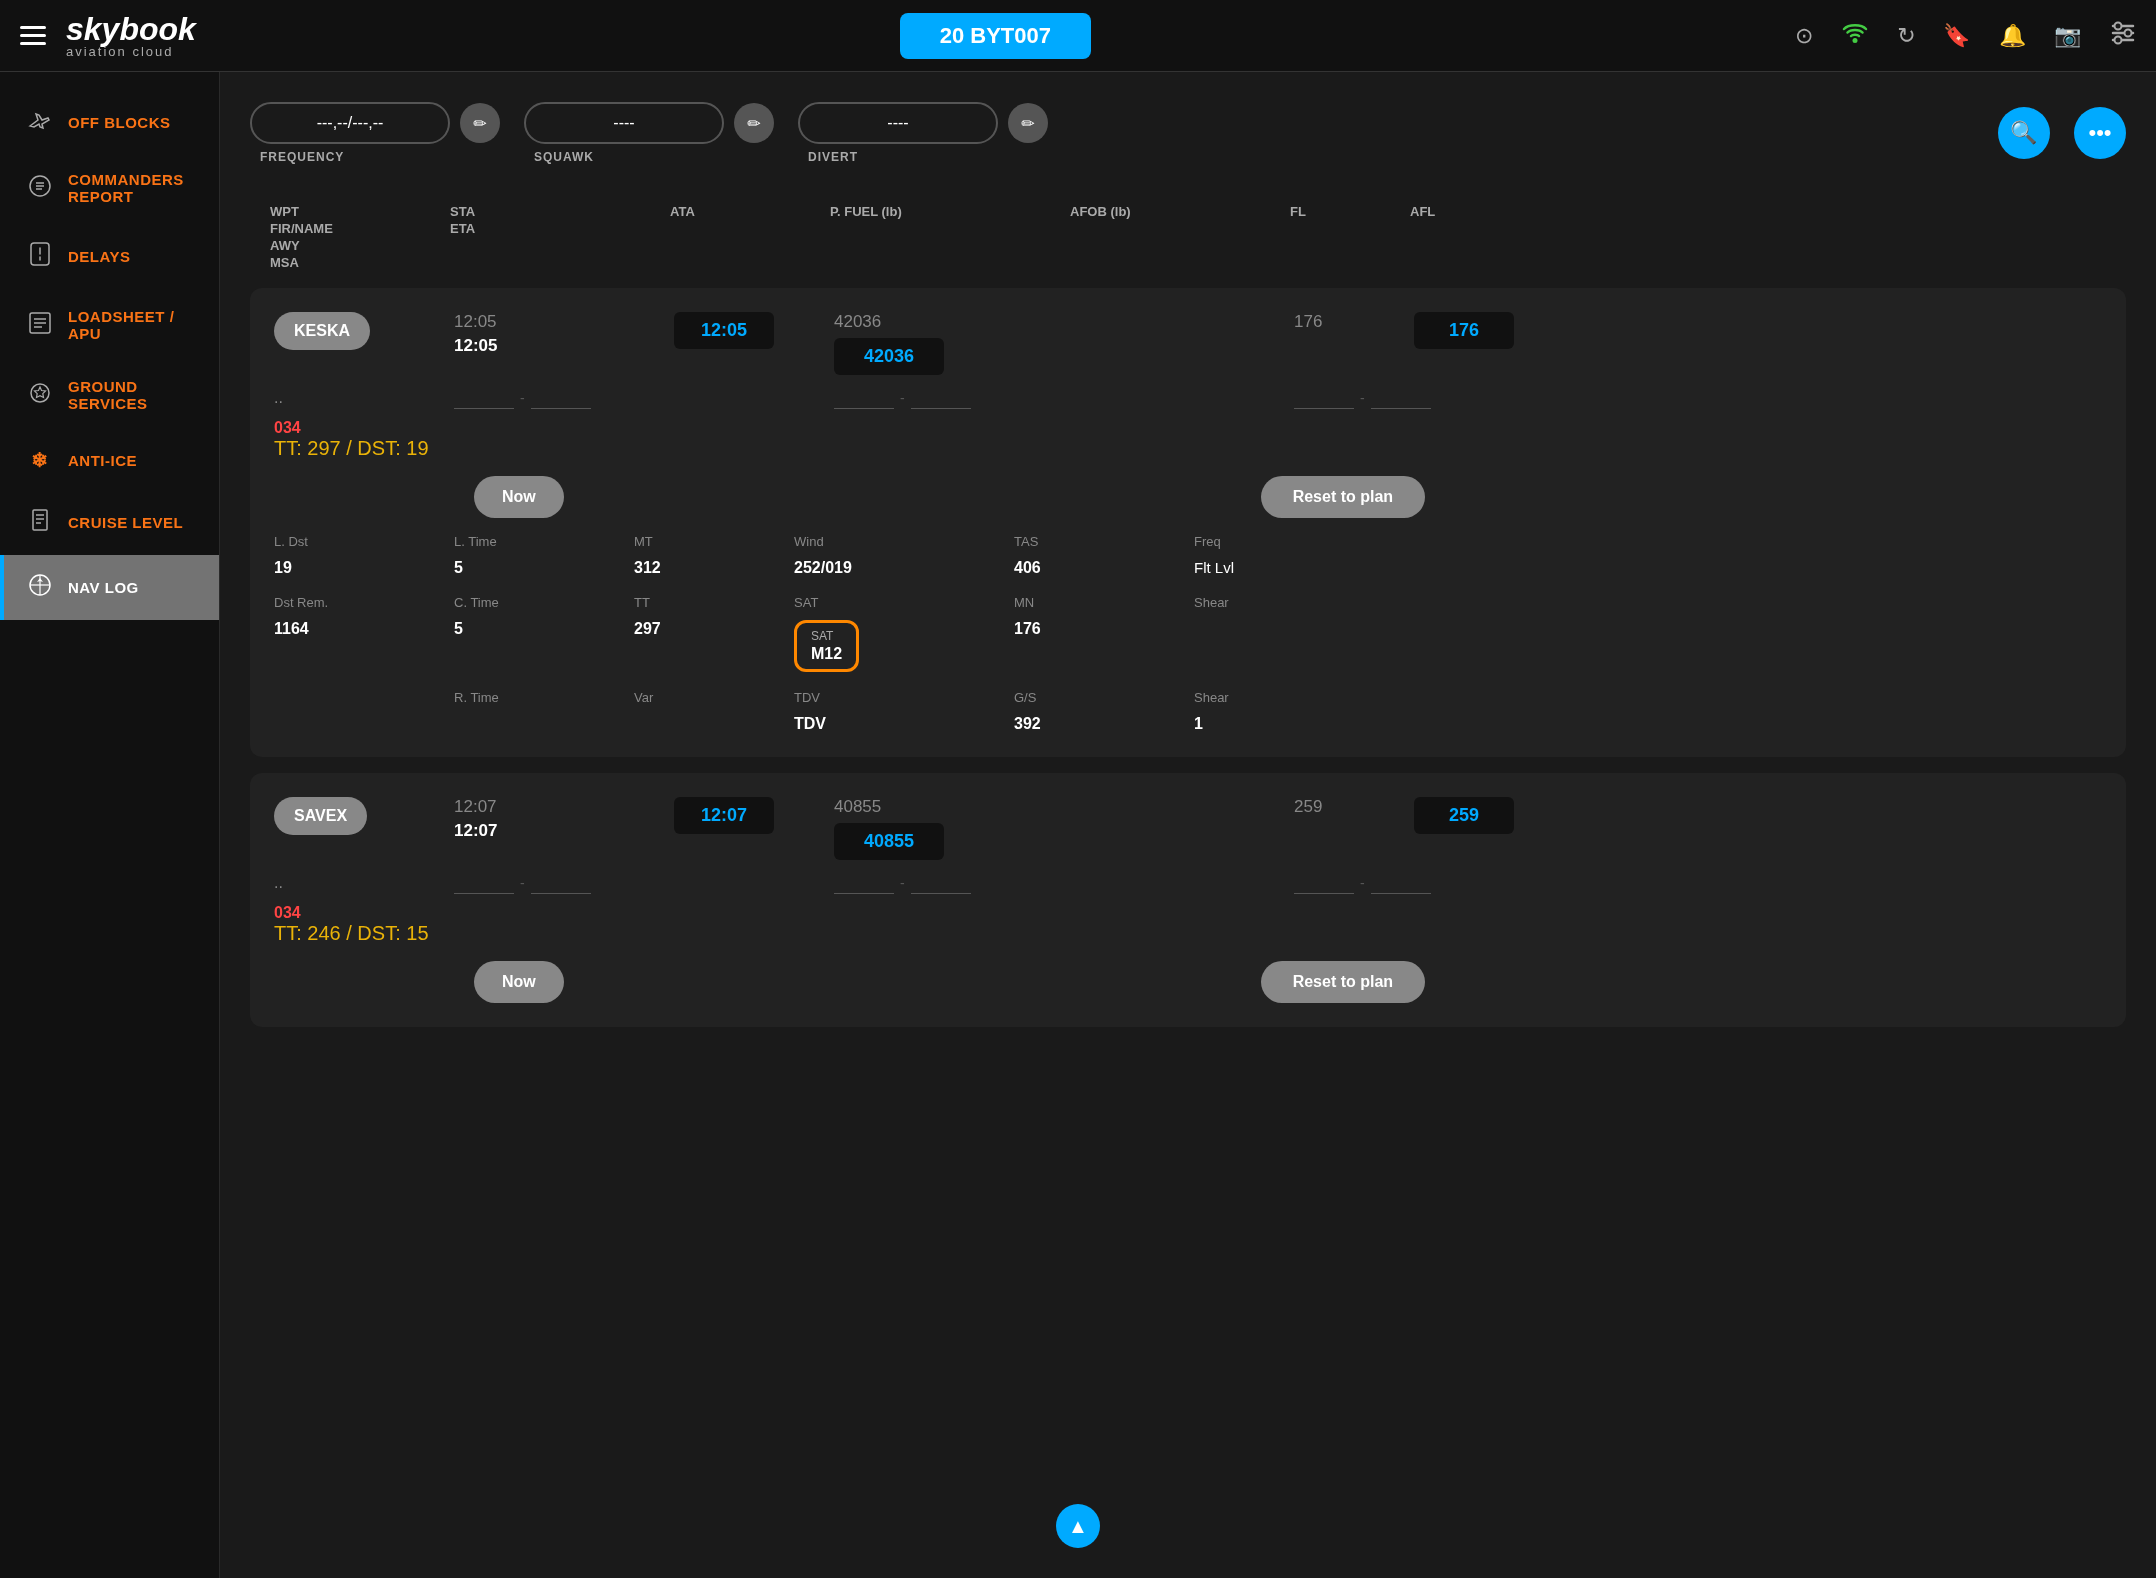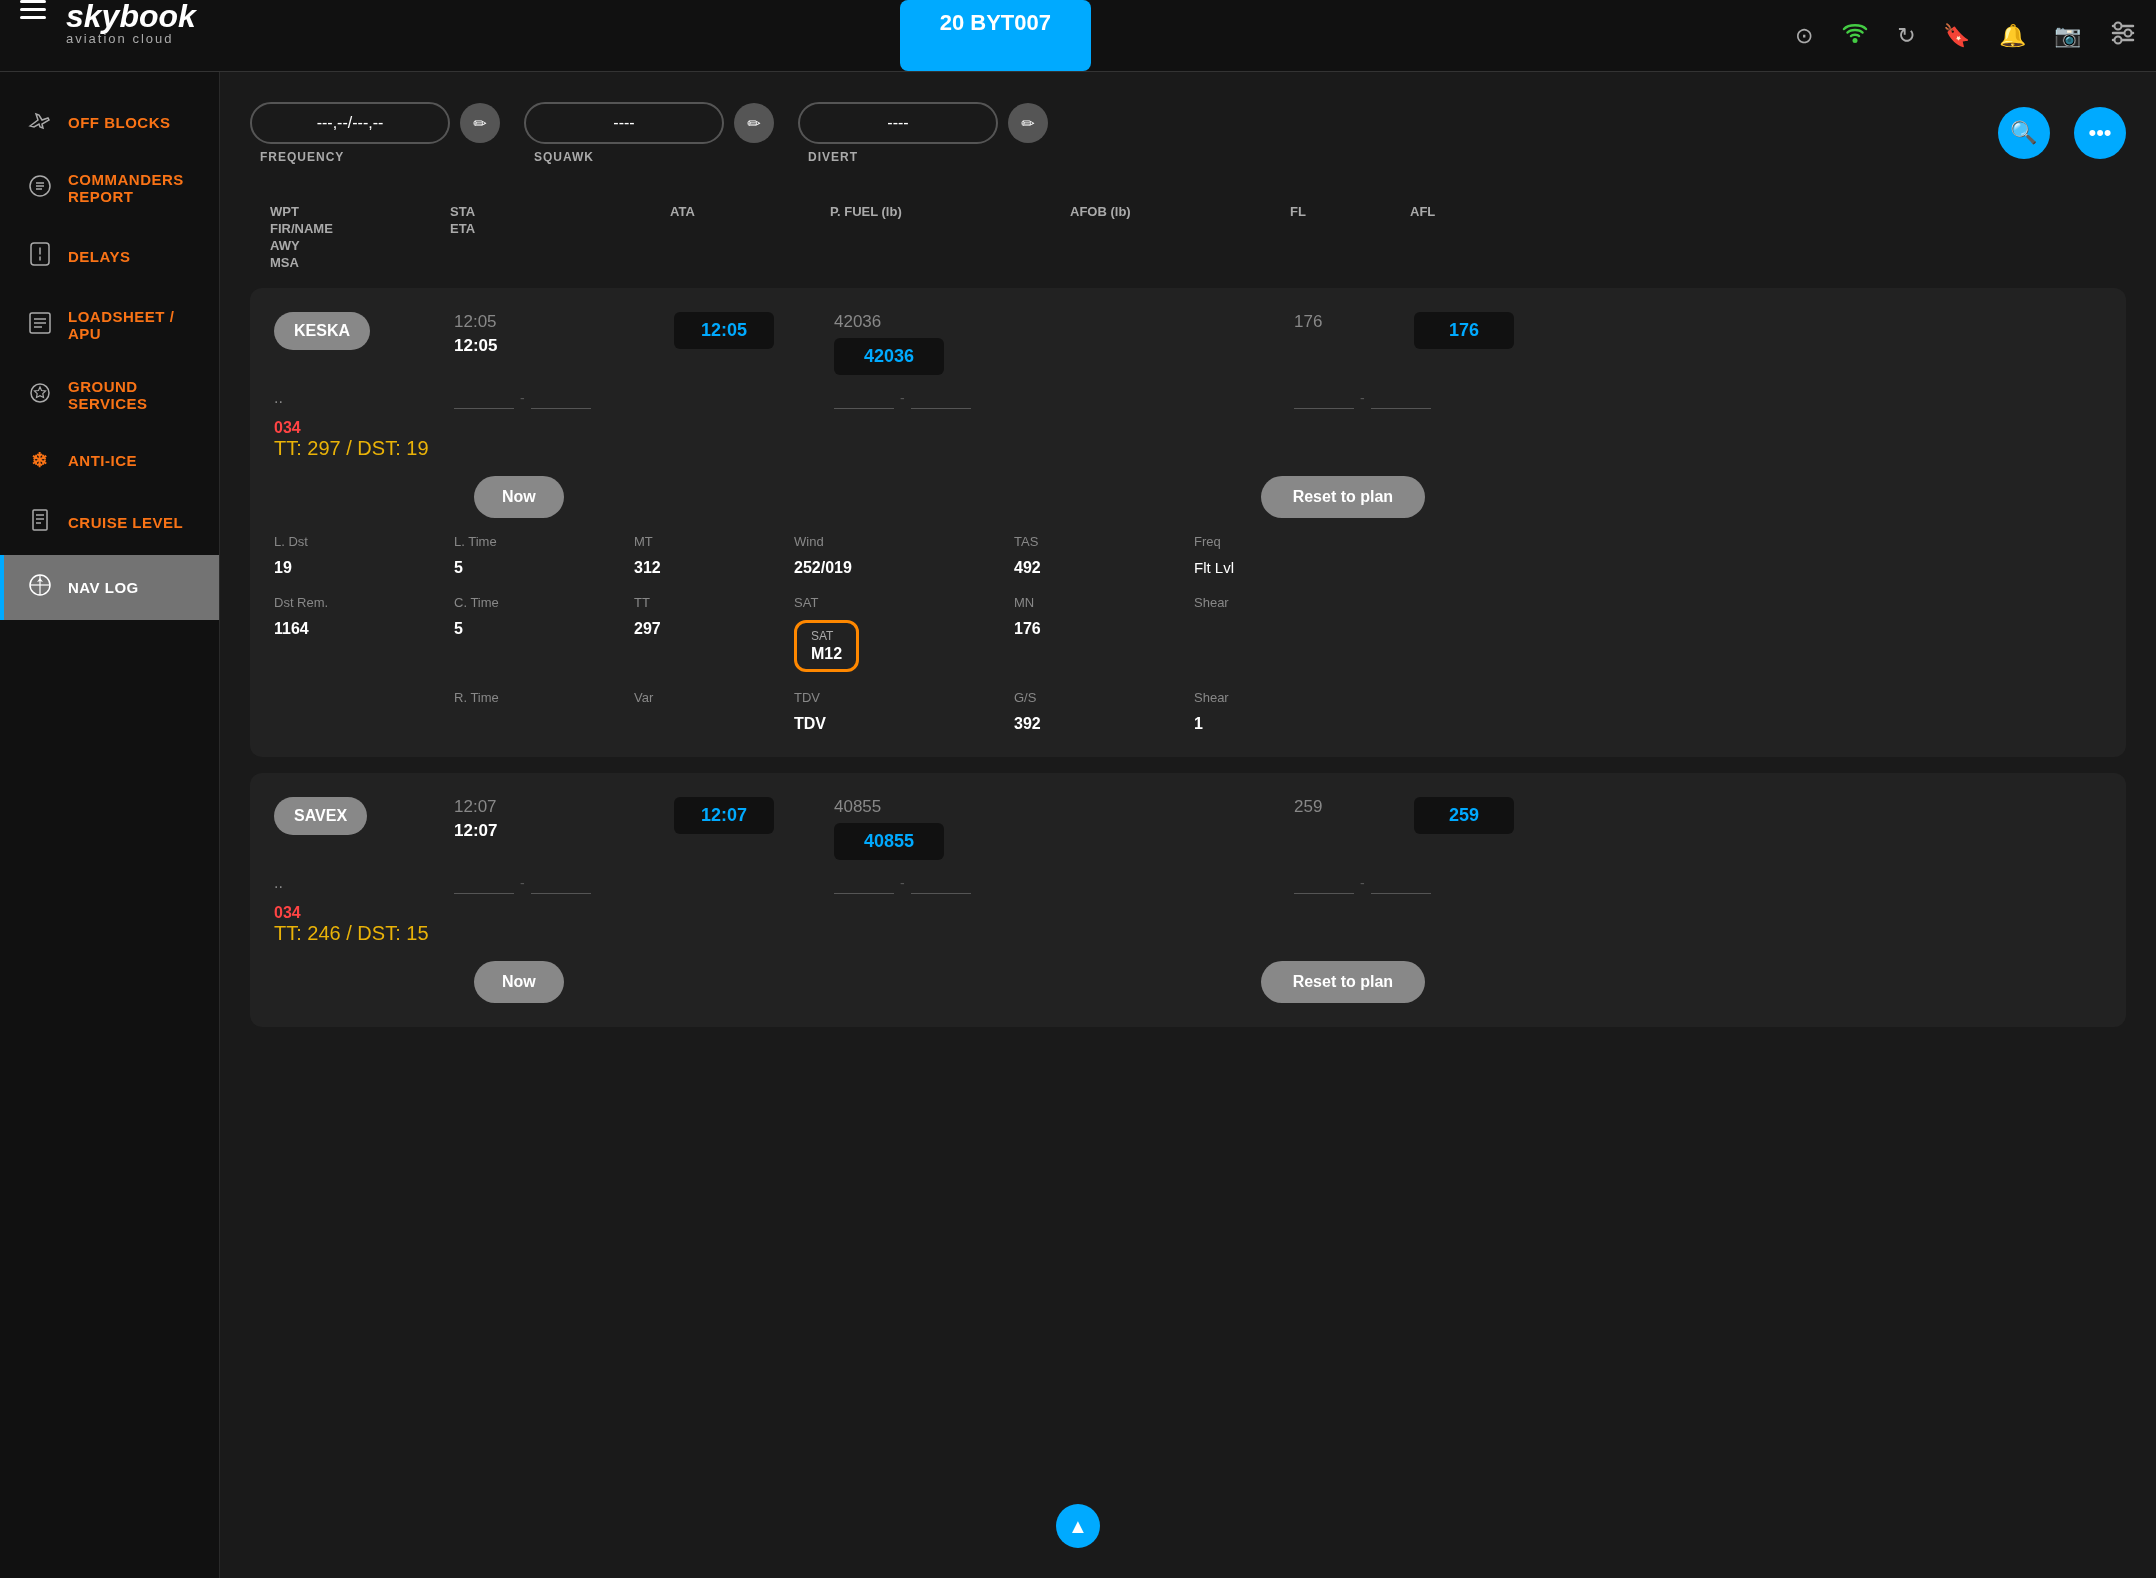--- a/index.html
+++ b/index.html
@@ -11,20 +11,21 @@
       width: 2156px;
       height: 1578px;
       overflow: hidden;
     }
 
     
     .top-header {
       background: #111111;
       height: 72px;
       display: flex;
+      align-items: center;
       padding: 0 20px;
       gap: 20px;
       border-bottom: 1px solid #333;
     }
     .menu-icon {
       display: flex; flex-direction: column; gap: 5px; cursor: pointer;
     }
     .menu-icon span { display: block; width: 26px; height: 3px; background: #fff; border-radius: 2px; }
     .logo {
       display: flex; flex-direction: column; line-height: 1;
@@ -542,21 +543,21 @@
         <span class="stat-label">Wind</span>
         <span class="stat-label">TAS</span>
         <span class="stat-label">Freq</span>
       </div>
 
       <div style="display:grid; grid-template-columns: 180px 180px 160px 220px 180px 140px; gap:0; margin-bottom:18px;">
         <span class="stat-value">19</span>
         <span class="stat-value">5</span>
         <span class="stat-value">312</span>
         <span class="stat-value">252/019</span>
-        <span class="stat-value">492</span>
+        <span class="stat-value">406</span>
         <span class="stat-value-text">Flt Lvl</span>
       </div>
 
       <div style="display:grid; grid-template-columns: 180px 180px 160px 220px 180px 140px; gap:0; margin-bottom:6px;">
         <span class="stat-label">Dst Rem.</span>
         <span class="stat-label">C. Time</span>
         <span class="stat-label">TT</span>
         <span class="stat-label">SAT</span>
         <span class="stat-label">MN</span>
         <span class="stat-label">Shear</span>

